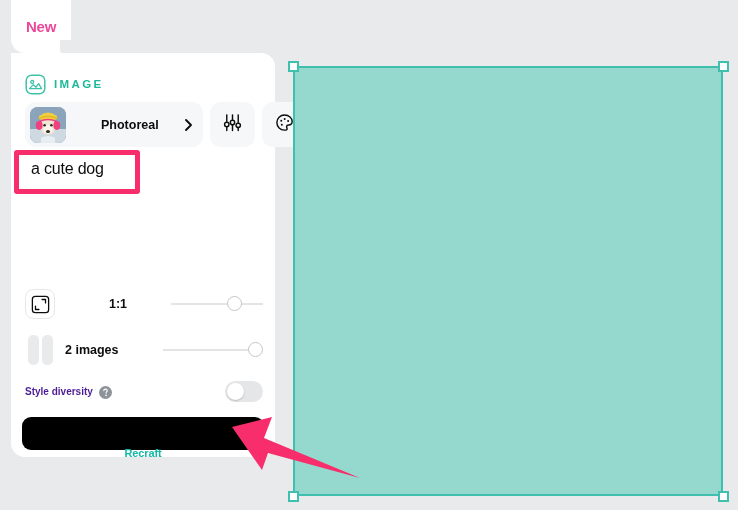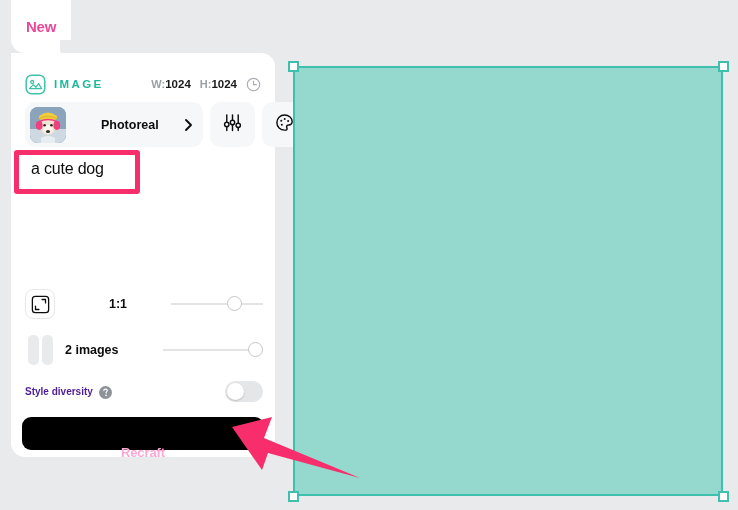--- a/index.html
+++ b/index.html
@@ -275,22 +275,22 @@
     width: 242px; height: 33px;
     background: #000000;
     border-radius: 9px;
     display: flex;
     align-items: center;
     justify-content: center;
     border: none;
     cursor: pointer;
   }
   .recraft-label {
-    color: #f9a8d4;
-    font-size: 13px;
+    color: #14b8a6;
+    font-size: 11px;
     font-weight: 700;
     letter-spacing: -0.1px;
     margin-top: 38px;
   }
 
   
   .canvas-shape {
     position: absolute;
     left: 293px; top: 66px;
     width: 430px; height: 430px;
@@ -331,30 +331,20 @@
 
     <div class="panel-header">
       <span class="img-badge-icon">
         <svg viewBox="0 0 21 21" width="21" height="21">
           <rect x="1.2" y="1.2" width="18.6" height="18.6" rx="5.5" fill="none" stroke="#3fc2a8" stroke-width="1.5"></rect>
           <circle cx="7.2" cy="8" r="1.5" fill="none" stroke="#3fc2a8" stroke-width="1.3"></circle>
           <path d="M4.5 14.6 L8.3 10.6 L11 13.2 L13.6 9.6 L16.6 14.6 Z" fill="none" stroke="#3fc2a8" stroke-width="1.3" stroke-linejoin="round"></path>
         </svg>
       </span>
       <span class="img-label">IMAGE</span>
-      <span class="dims">
-        <span class="dim-group">W:<b>1024</b></span>
-        <span class="dim-group">H:<b>1024</b></span>
-        <span class="clock-icon">
-          <svg viewBox="0 0 15 15" width="15" height="15">
-            <circle cx="7.5" cy="7.5" r="6.2" fill="none" stroke="#a8adb3" stroke-width="1.2"></circle>
-            <path d="M7.5 4.3 V7.7 H10.4" fill="none" stroke="#a8adb3" stroke-width="1.2" stroke-linecap="round"></path>
-          </svg>
-        </span>
-      </span>
     </div>
 
     <div class="style-row">
       <div class="style-chip">
         <span class="thumb">
           <svg viewBox="0 0 36 36" width="36" height="36">
             <rect width="36" height="36" fill="#8ca4bb"></rect>
             <rect y="22" width="36" height="14" fill="#cfd9e2"></rect>
             <ellipse cx="18" cy="19" rx="8" ry="9" fill="#f0e4d2"></ellipse>
             <ellipse cx="18" cy="22.5" rx="4.6" ry="4.4" fill="#fbf5ec"></ellipse>

